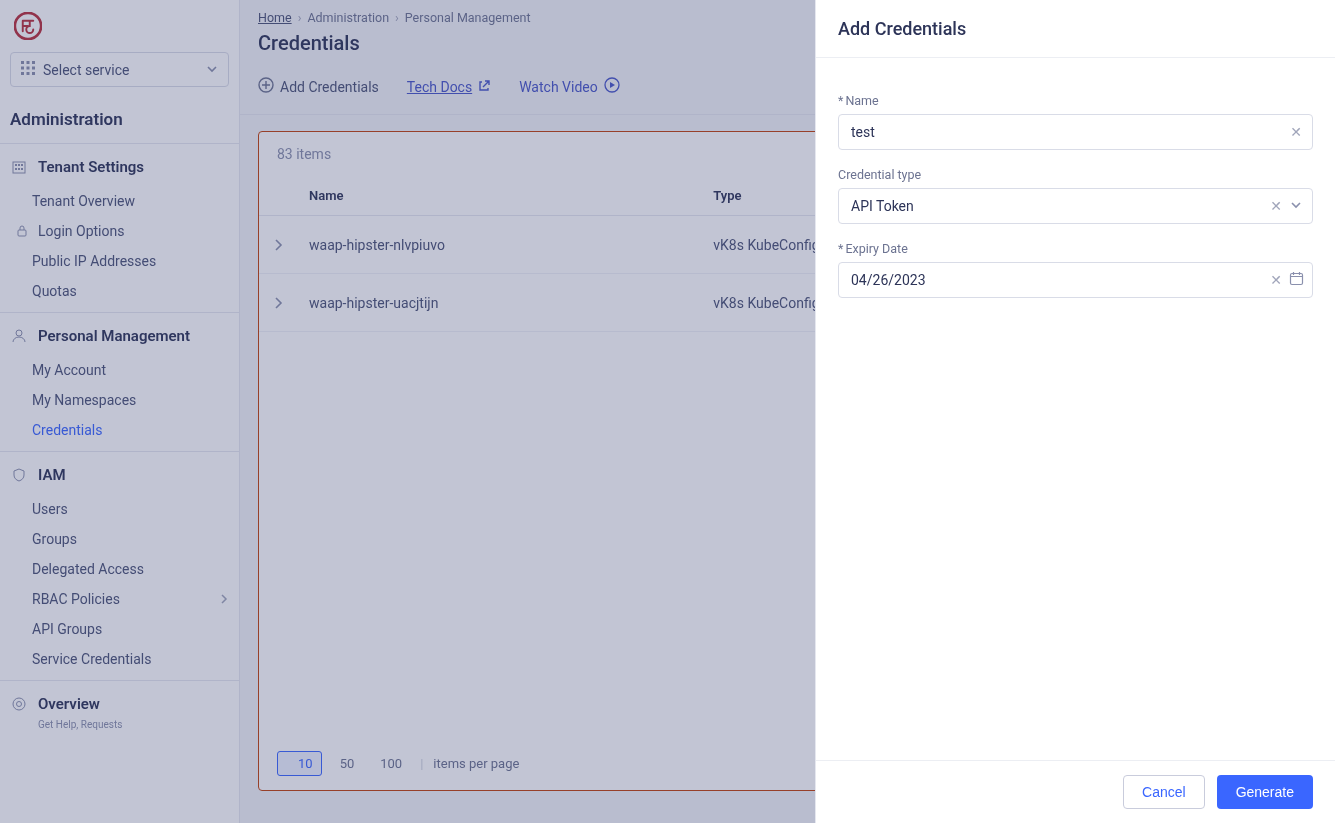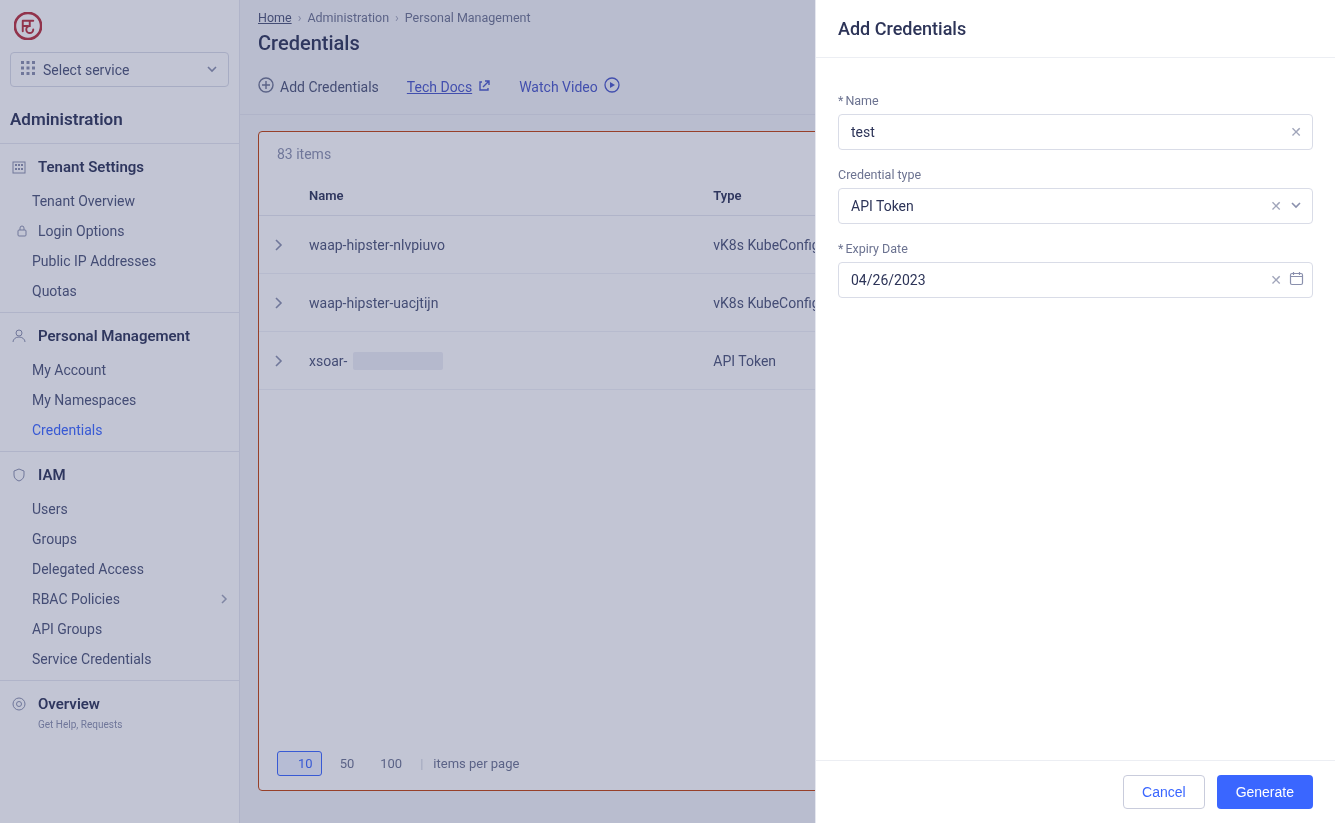--- a/index.html
+++ b/index.html
@@ -422,37 +422,20 @@
               <span class="expander">
                 <svg width="8" height="12" viewBox="0 0 8 12">
                   <path d="M1 1 l5 5 -5 5" fill="none" stroke="currentColor" stroke-width="1.6"></path>
                 </svg>
               </span>
             </td>
           <td>waap-hipster-uacjtijn</td>
           <td>vK8s KubeConfig</td>
           <td><span class="redact"></span></td>
         </tr>
-        <tr>
-          <td>
-              <span class="expander">
-                <svg width="8" height="12" viewBox="0 0 8 12">
-                  <path d="M1 1 l5 5 -5 5" fill="none" stroke="currentColor" stroke-width="1.6"></path>
-                </svg>
-              </span>
-            </td>
-          <td>
-            <span class="xsoar-cell">
-              <span>xsoar-</span>
-              <span class="xsoar-pill"></span>
-            </span>
-          </td>
-          <td>API Token</td>
-          <td><span class="redact sm"></span></td>
-        </tr>
       </tbody>
     </table>
 
     <div class="pager">
       <span class="pg-btn active">10</span>
       <span class="pg-btn" style="border:none;">50</span>
       <span class="pg-btn" style="border:none;">100</span>
       <span class="sep">|</span>
       <span>items per page</span>
     </div>

